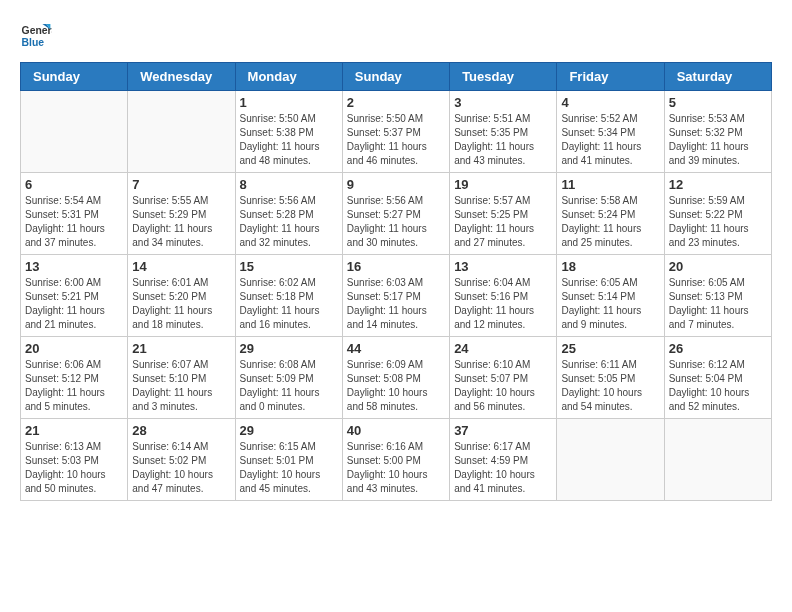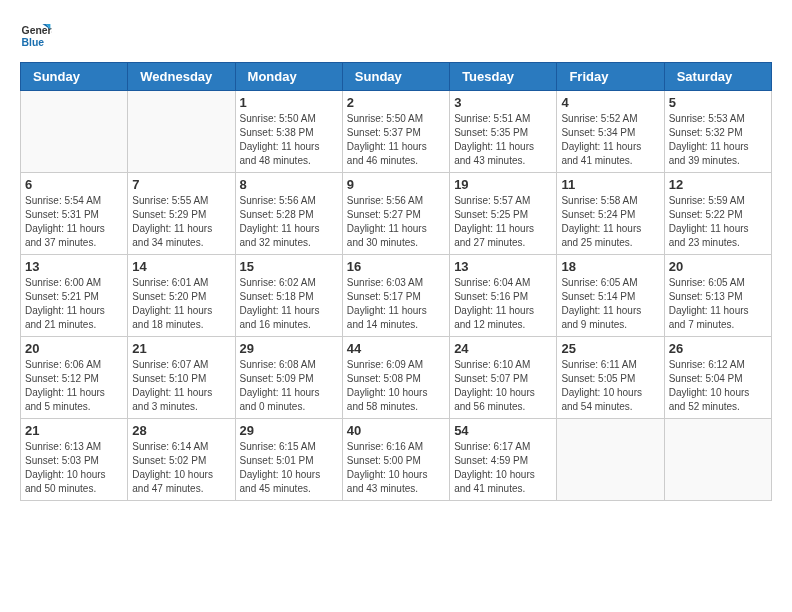--- a/index.html
+++ b/index.html
@@ -230,20 +230,20 @@
         </td>
         <td>
           <span class="day-number">29</span>
           <div class="day-info">Sunrise: 6:15 AM<br>Sunset: 5:01 PM<br>Daylight: 10 hours and 45 minutes.</div>
         </td>
         <td>
           <span class="day-number">40</span>
           <div class="day-info">Sunrise: 6:16 AM<br>Sunset: 5:00 PM<br>Daylight: 10 hours and 43 minutes.</div>
         </td>
         <td>
-          <span class="day-number">54</span>
+          <span class="day-number">37</span>
           <div class="day-info">Sunrise: 6:17 AM<br>Sunset: 4:59 PM<br>Daylight: 10 hours and 41 minutes.</div>
         </td>
         <td class="empty"></td>
         <td class="empty"></td>
       </tr>
     </tbody>
 </table>
 
 </body></html>

